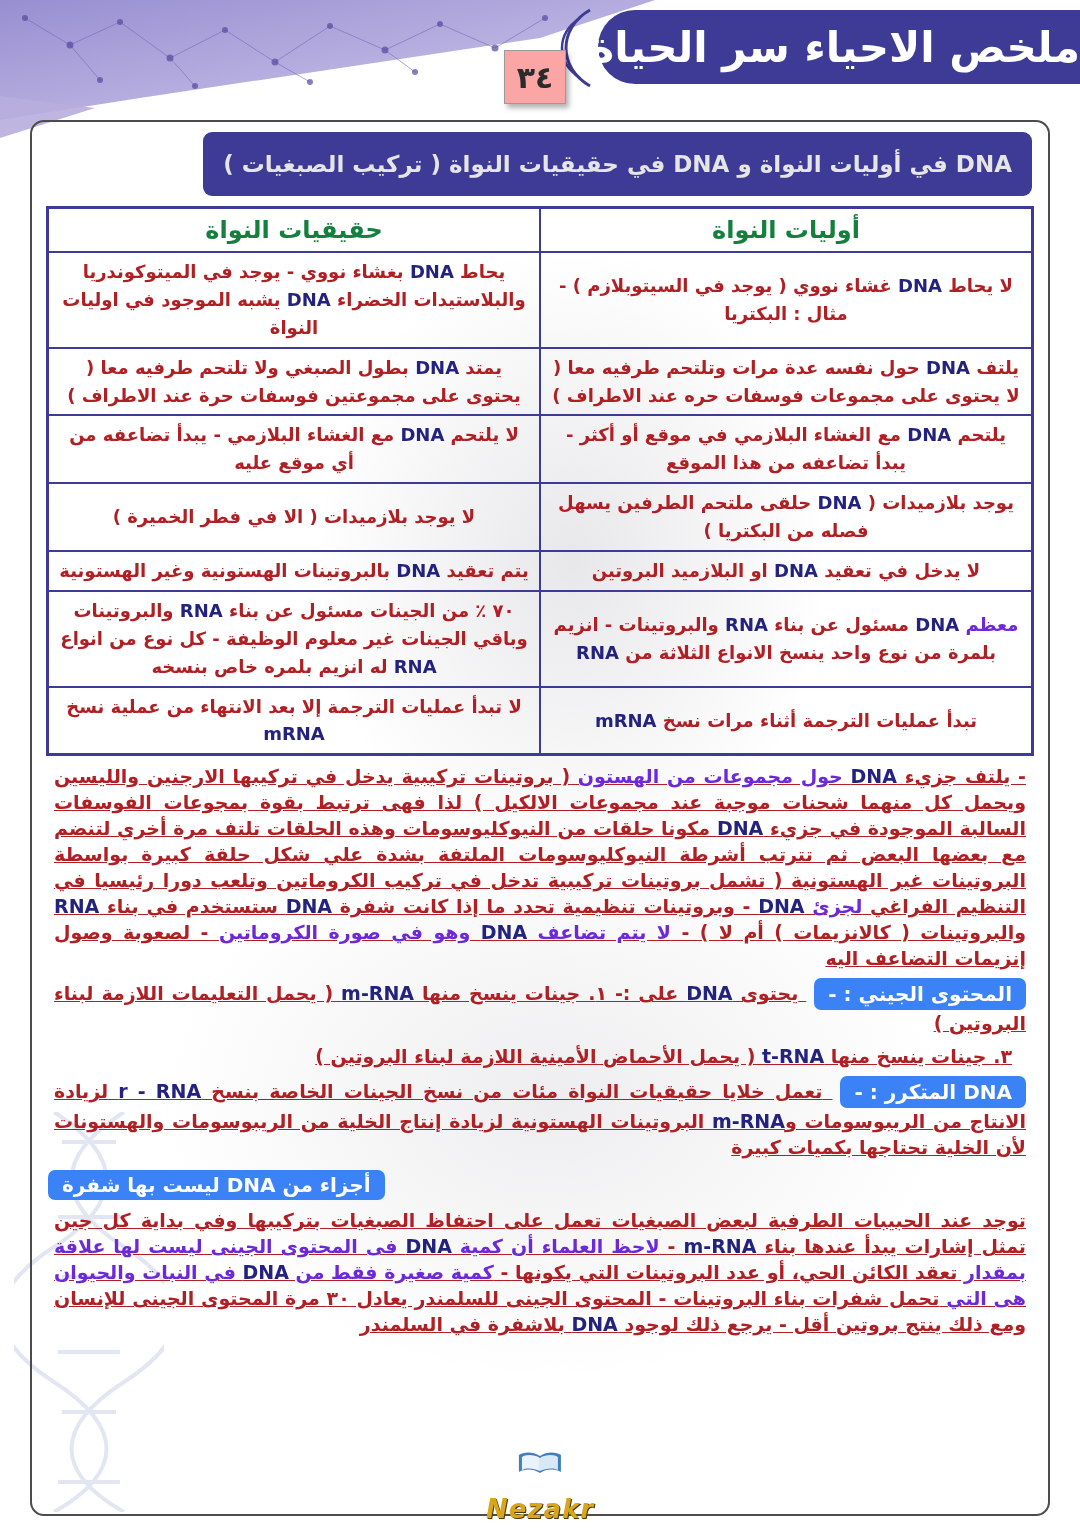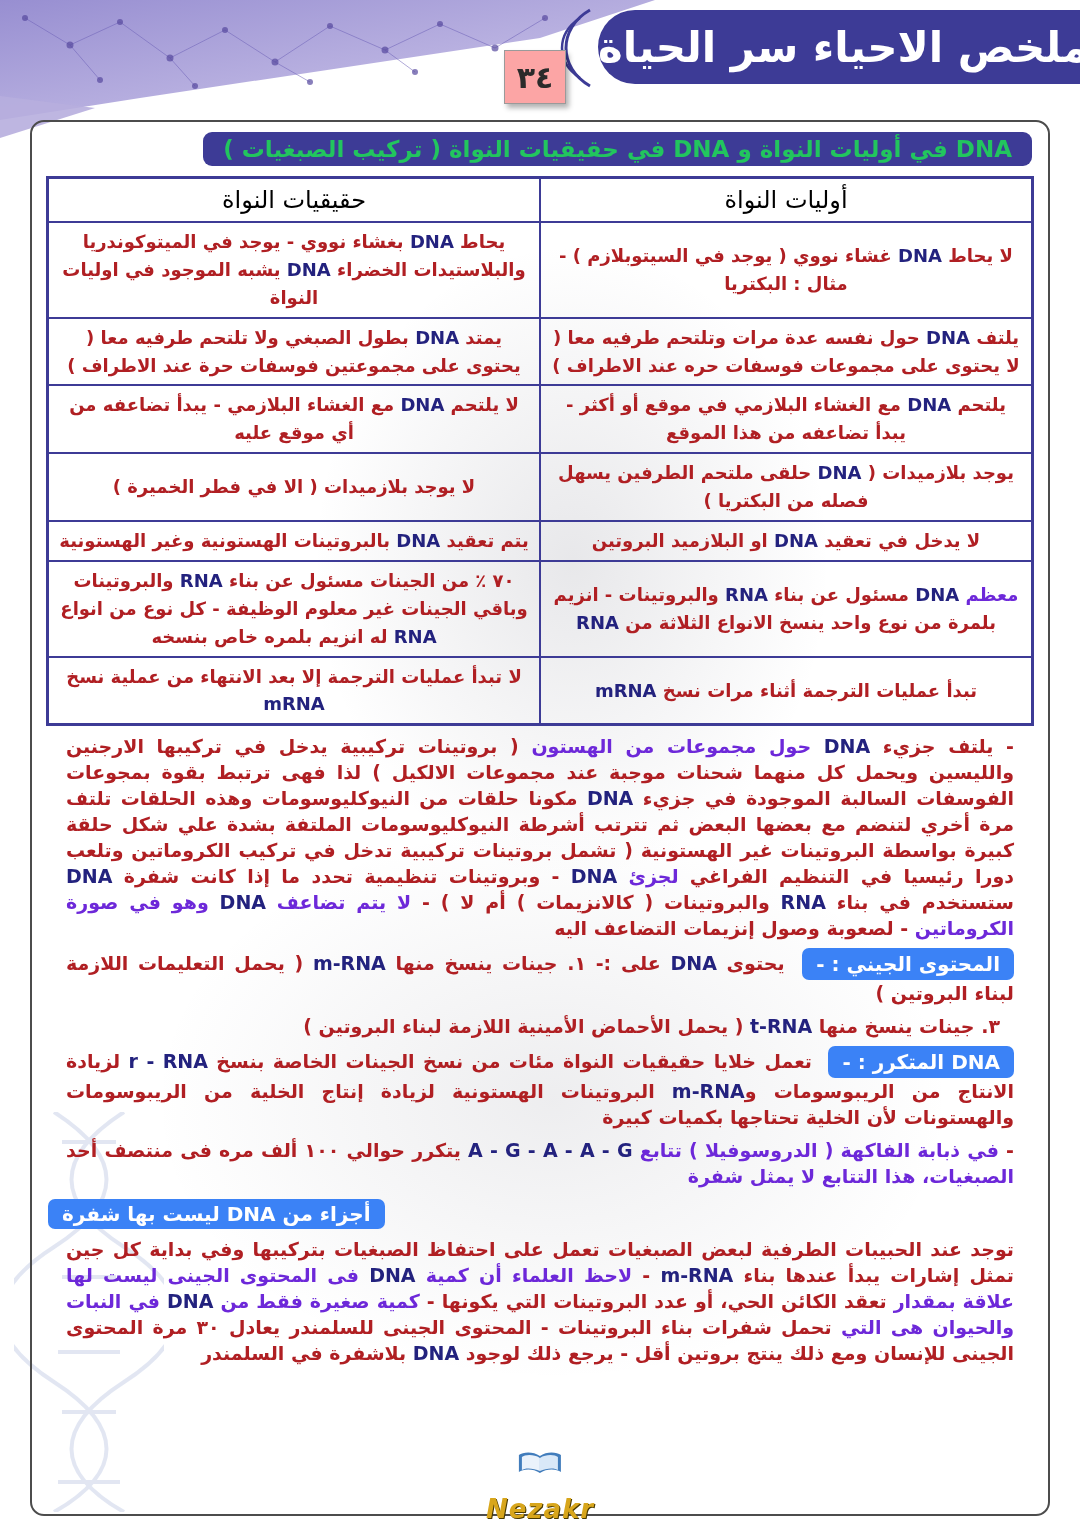--- a/index.html
+++ b/index.html
@@ -2,43 +2,43 @@
 <html lang="ar" dir="rtl"><head>
 <meta charset="utf-8">
 <style>
   * { box-sizing: border-box; margin: 0; padding: 0; }
   html,body { background:#fff; }
   body { font-family: "DejaVu Sans", sans-serif; }
   .page { position:relative; width:1080px; height:1532px; background:#ffffff; overflow:hidden; direction:rtl; }
 
   
   .corner-deco { position:absolute; top:0; left:0; z-index:0; }
-  .banner { position:absolute; top:10px; left:598px; right:0; height:74px; background:#3d3b96; border-radius:40px 0 0 40px; display:flex; align-items:center; justify-content:flex-end; z-index:2; }
+  .banner { position:absolute; top:10px; left:598px; right:0; height:74px; background:#3d3b96; border-radius:40px 0 0 40px; display:flex; align-items:center; justify-content:flex-start; z-index:2; }
   .banner span { color:#ffffff; font-size:42px; font-weight:bold; letter-spacing:1px; white-space:nowrap; }
   .banner-arc { position:absolute; top:8px; left:542px; z-index:2; }
   .page-num { position:absolute; top:50px; left:504px; width:62px; height:54px; background:#fca5a5; border:1.5px solid #9a9a9a; box-shadow:3px 4px 5px rgba(0,0,0,.3); display:flex; align-items:center; justify-content:center; z-index:3; }
   .page-num span { font-size:30px; font-weight:bold; color:#2b2b2b; }
 
   
   .sheet { position:absolute; top:120px; left:30px; right:30px; bottom:16px; border:2px solid #4c4c4c; border-radius:14px; padding:8px 14px 10px 14px; z-index:1; }
   .sheet > * { position:relative; z-index:2; }
   .face-blob { position:absolute; z-index:0 !important; border-radius:50%; pointer-events:none; }
   .b1 { top:120px; left:280px; width:520px; height:640px; background:radial-gradient(ellipse at center, rgba(110,110,125,.16), rgba(110,110,125,0) 70%); }
   .b2 { top:700px; left:120px; width:800px; height:560px; background:radial-gradient(ellipse at center, rgba(110,110,125,.12), rgba(110,110,125,0) 70%); }
 
-  .title-bar { width:fit-content; max-width:96%; background:#3d3b96; color:#22c55e; font-weight:bold; font-size:23px; padding:4px 20px; border-radius:9px; margin:2px 2px 10px auto; margin-inline-start:2px; text-align:center; }
+  .title-bar { width:fit-content; max-width:96%; background:#3d3b96; color:#e5e5e5; font-weight:bold; font-size:23px; padding:19px 20px; border-radius:9px; margin:2px 2px 10px auto; margin-inline-start:2px; text-align:center; }
 
   
   table.cmp { width:100%; border-collapse:collapse; border:3px solid #3d3b96; }
   table.cmp th, table.cmp td { border:2px solid #3d3b96; text-align:center; vertical-align:middle; padding:5px 10px; width:50%; }
-  table.cmp th { color:#000000; font-size:24px; font-weight:normal; padding:7px; }
+  table.cmp th { color:#15803d; font-size:24px; font-weight:bold; padding:7px; }
   table.cmp td { color:#b01f23; font-weight:bold; font-size:18px; line-height:1.55; }
 
   
-  .para { color:#b01f23; font-weight:bold; font-size:19px; line-height:26px; text-align:justify; margin:7px 20px; }
+  .para { color:#b01f23; font-weight:bold; font-size:19px; line-height:26px; text-align:justify; margin:7px 8px;text-decoration:underline; }
   .para.center-ish { text-align:right; padding-right:14px; }
   .seg-r { color:inherit; }
   .seg-n { color:#23227e; }
   .seg-k { color:#6d28d9; }
   .pill { display:inline-block; background:#3b82f6; color:#fff !important; font-weight:bold; font-size:20px; border-radius:7px; padding:3px 14px; margin-left:8px; vertical-align:middle; }
   .pill.block { display:block; width:fit-content; margin:10px 2px 6px auto; margin-inline-start:auto; margin-inline-end:2px; }
 
   
   .dna-doodle { position:absolute; left:14px; bottom:20px; z-index:0; opacity:.22; }
   .watermark { position:absolute; bottom:8px; left:50%; transform:translateX(-50%); z-index:5; display:flex; flex-direction:column; align-items:center; gap:16px; }
@@ -165,21 +165,20 @@
     <p class="para">
       <span class="pill">المحتوى الجيني : -</span>
       <span><span class="seg-r">يحتوى </span><span class="seg-n">DNA</span><span class="seg-r"> على :- ١. جينات ينسخ منها </span><span class="seg-n">m-RNA</span><span class="seg-r"> ( يحمل التعليمات اللازمة لبناء البروتين )</span></span>
     </p>
     <p class="para center-ish"><span class="seg-r">٣. جينات ينسخ منها </span><span class="seg-n">t-RNA</span><span class="seg-r"> ( يحمل الأحماض الأمينية اللازمة لبناء البروتين )</span></p>
 
     <p class="para">
       <span class="pill">DNA المتكرر : -</span>
       <span><span class="seg-r">تعمل خلايا حقيقيات النواة مئات من نسخ الجينات الخاصة بنسخ </span><span class="seg-n">r - RNA</span><span class="seg-r"> لزيادة الانتاج من الريبوسومات و</span><span class="seg-n">m-RNA</span><span class="seg-r"> البروتينات الهستونية لزيادة إنتاج الخلية من الريبوسومات والهستونات لأن الخلية تحتاجها بكميات كبيرة</span></span>
     </p>
-    <p class="para"><span class="seg-r">- </span><span class="seg-k">في ذبابة الفاكهة ( الدروسوفيلا ) تتابع </span><span class="seg-n">A - G - A - A - G</span><span class="seg-r"> يتكرر حوالي ١٠٠ ألف مره فى منتصف أحد </span><span class="seg-k">الصبغيات، هذا التتابع لا يمثل شفرة</span></p>
 
     <div class="pill block">أجزاء من DNA ليست بها شفرة</div>
     <p class="para"><span class="seg-r">توجد عند الحبيبات الطرفية لبعض الصبغيات تعمل على احتفاظ الصبغيات بتركيبها وفي بداية كل جين تمثل إشارات يبدأ عندها بناء </span><span class="seg-n">m-RNA</span><span class="seg-r"> - </span><span class="seg-k">لاحظ العلماء أن كمية </span><span class="seg-n">DNA</span><span class="seg-k"> فى المحتوى الجينى ليست لها علاقة بمقدار </span><span class="seg-r">تعقد الكائن الحي، أو عدد البروتينات التي يكونها - </span><span class="seg-k">كمية صغيرة فقط من </span><span class="seg-n">DNA</span><span class="seg-k"> في النبات والحيوان هى التي </span><span class="seg-r">تحمل شفرات بناء البروتينات - المحتوى الجينى للسلمندر يعادل ٣٠ مرة المحتوى الجينى للإنسان ومع ذلك ينتج بروتين أقل - يرجع ذلك لوجود </span><span class="seg-n">DNA</span><span class="seg-r"> بلاشفرة في السلمندر</span></p>
   </div>
 
   <div class="watermark">
     <svg width="46" height="26" viewBox="0 0 46 26">
       <path d="M23,4 C16,-1 6,0 2,3 L2,20 C6,17 16,16 23,21 C30,16 40,17 44,20 L44,3 C40,0 30,-1 23,4 Z" fill="#2e6fb5" opacity="0.9"></path>
       <path d="M23,6 C17,2 8,2.5 5,5 L5,18 C8,15.5 17,16 23,19 Z" fill="#eaf2fb"></path>
       <path d="M23,6 C29,2 38,2.5 41,5 L41,18 C38,15.5 29,16 23,19 Z" fill="#d9e8f8"></path>

